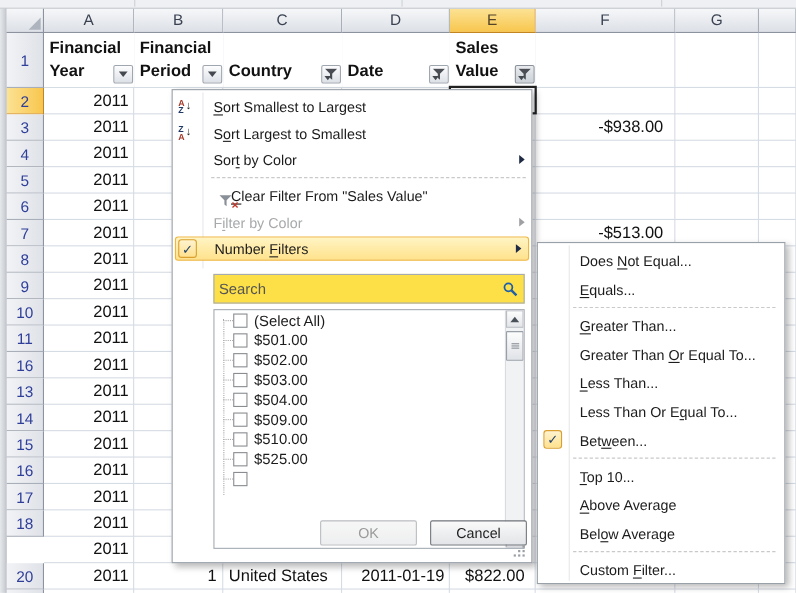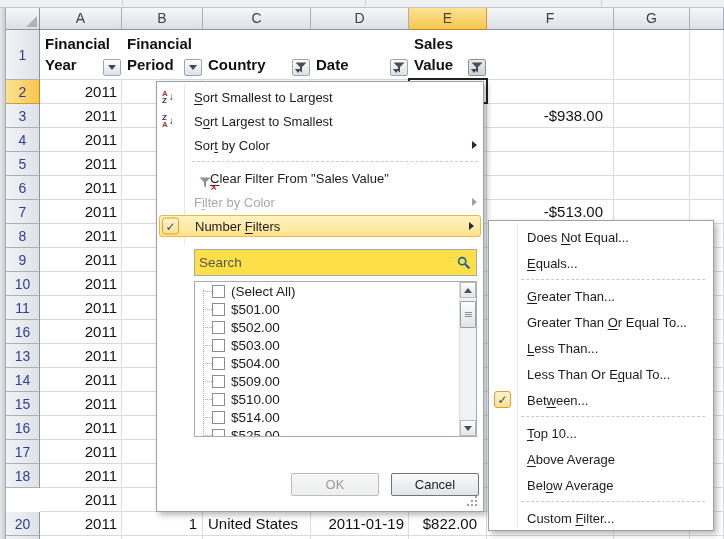--- a/index.html
+++ b/index.html
@@ -76,21 +76,21 @@
        background:linear-gradient(#FFF3CF,#FFE18E);display:flex;align-items:center;justify-content:center;
        color:var(--check_color);font-weight:bold;font-size:12px;}
   
   #fm-search{position:absolute;top:167px;left:37px;right:6px;height:27px;box-sizing:border-box;
              border:1px solid #A5ABB4;background:#fde047;display:flex;align-items:center;}
   #search-input{border:none;outline:none;flex:1;min-width:0;font-size:13.5px;padding:0 4px;
                 font-family:inherit;color:#333;background:transparent;}
   #search-input::placeholder{color:#555;opacity:1;}
   .mag{flex:none;margin-right:5px;}
   
-  #fm-list{position:absolute;top:199px;left:37px;right:6px;height:156px;box-sizing:border-box;
+  #fm-list{position:absolute;top:199px;left:37px;right:6px;height:218px;box-sizing:border-box;
            border:1px solid #A5ABB4;background:#fff;overflow:hidden;}
   #fm-list-items{position:absolute;left:0;top:0;right:17px;}
   .li{height:18px;display:flex;align-items:center;padding-left:8px;font-size:13.5px;white-space:nowrap;}
   .stub{width:9px;height:0;border-top:1px dotted #A9A9A9;flex:none;}
   .cb{width:13px;height:13px;box-sizing:border-box;border:1px solid #898C90;background:#fff;
       margin:0 6px 0 0;flex:none;}
   .tree-v{position:absolute;left:8px;top:8px;height:160px;width:0;border-left:1px dotted #A9A9A9;}
   #fm-scroll{position:absolute;right:0;top:0;bottom:0;width:17px;background:#F1F2F4;border-left:1px solid #D9DBDE;box-sizing:border-box;}
   .sb-btn{position:absolute;left:0;right:0;height:16px;box-sizing:border-box;display:flex;align-items:center;justify-content:center;
           background:linear-gradient(#FDFDFD,#E3E5E8);border:1px solid #B9BDC3;}
@@ -351,25 +351,20 @@
             <span class="li-label">$509.00</span>
           </div>
           <div class="li">
             <span class="stub"></span>
             <span class="cb"></span>
             <span class="li-label">$510.00</span>
           </div>
           <div class="li">
             <span class="stub"></span>
             <span class="cb"></span>
-            <span class="li-label">$514.00</span>
-          </div>
-          <div class="li">
-            <span class="stub"></span>
-            <span class="cb"></span>
             <span class="li-label">$525.00</span>
           </div>
           <div class="li">
             <span class="stub"></span>
             <span class="cb"></span>
             <span class="li-label"></span>
           </div>
         </div>
       <div id="fm-scroll">
         <div class="sb-btn up">

